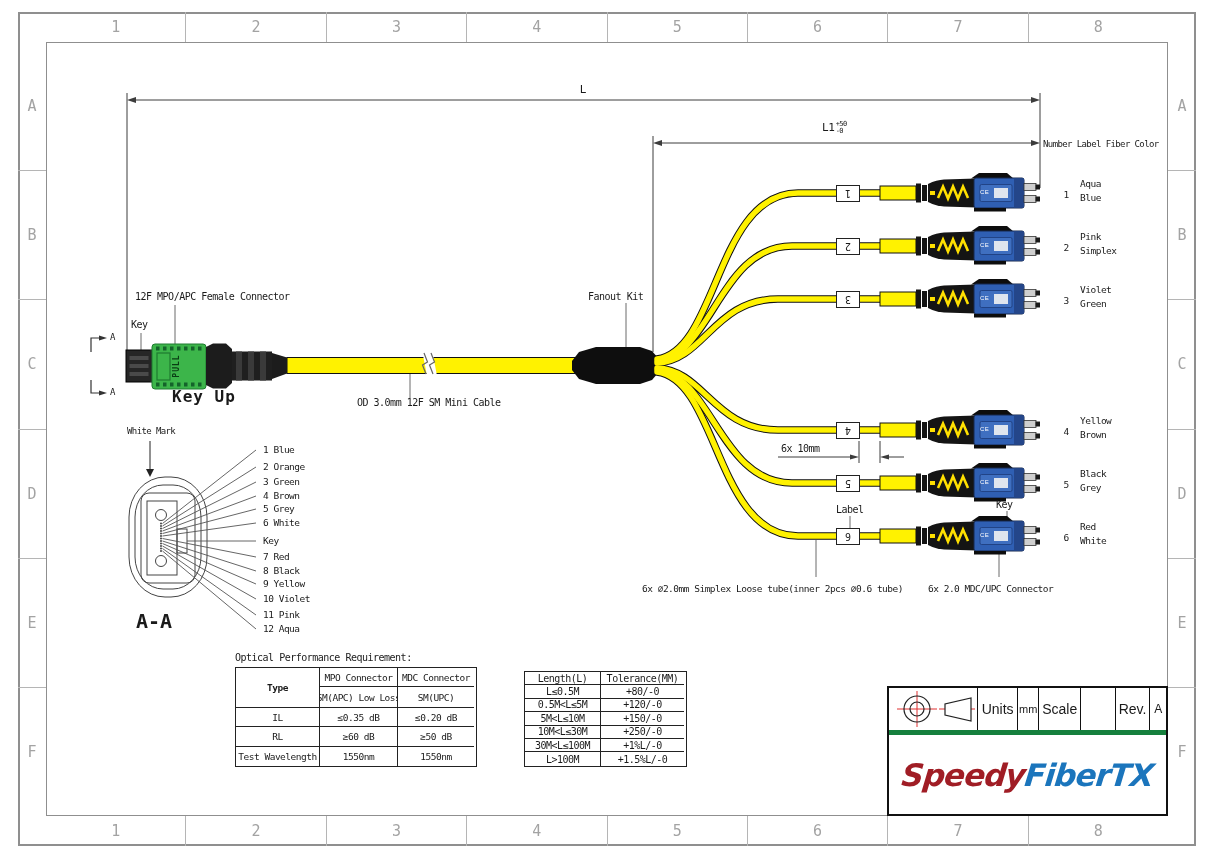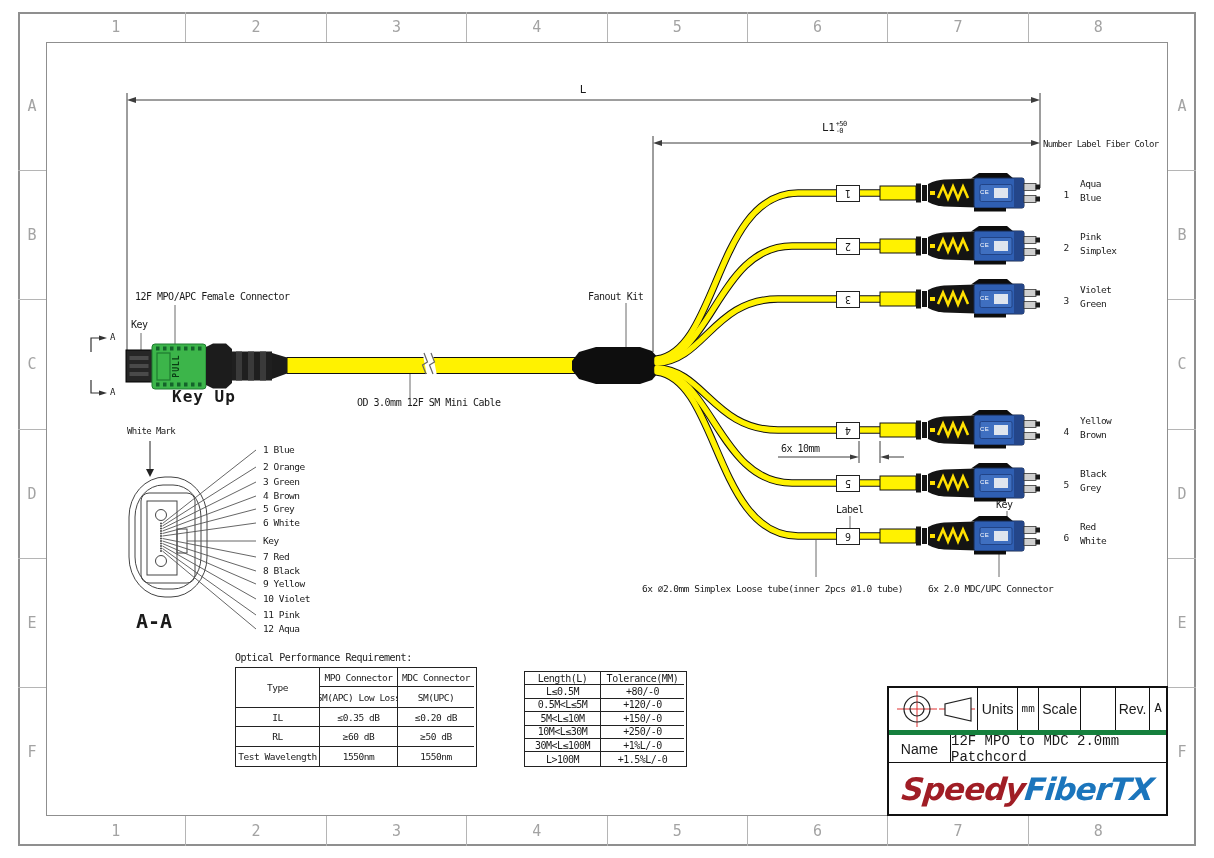--- a/index.html
+++ b/index.html
@@ -41,21 +41,21 @@
           white-space:nowrap;overflow:hidden;}
   .tbl .lastcol{border-right:none;}
   .tbl .lastrow{border-bottom:none;}
   
   .titleblock{left:887px;top:686px;width:281px;height:130px;border:2px solid #111;background:#fff;z-index:5;
               display:flex;flex-direction:column;font-family:"Liberation Sans",sans-serif;}
   .tb-row1{height:42px;display:flex;border-bottom:5px solid #15803d;}
   .tb-row1 .tbc{border-right:1px solid #111;display:flex;align-items:center;justify-content:center;box-sizing:border-box;}
   .tb-row2{height:27px;display:flex;border-bottom:1px solid #111;}
   .tb-row3{flex:1;display:flex;align-items:center;justify-content:center;}
-  .serif{font-family:Liberation Mono, monospace;}
+  .serif{font-family:Liberation Sans, sans-serif;}
   .logo{font-family:"DejaVu Sans",sans-serif;font-style:italic;font-weight:bold;font-size:31px;letter-spacing:-1px;
         transform:skewX(-6deg);white-space:nowrap;}
   svg{position:absolute;left:0;top:0;z-index:2;}
 </style>
 </head>
 <body>
 
 <div class="abs outer-border"></div>
 <div class="abs inner-frame"></div>
 
@@ -258,21 +258,21 @@
 <div class="t" style="left:588px;top:291px;">Fanout Kit</div>
 <div class="t dim ctr" style="left:583px;top:84px;">L</div>
 <div class="t" style="left:822px;top:121px;"><span class="dim">L1</span><span class="tolstack">
       <span>+50</span>
       <span>-0</span>
     </span></div>
 <div class="t t9" style="left:1043px;top:138px;">Number Label Fiber Color</div>
 <div class="t" style="left:781px;top:443px;">6x 10mm</div>
 <div class="t" style="left:836px;top:504px;">Label</div>
 <div class="t" style="left:996px;top:499px;">Key</div>
-<div class="t t95" style="left:642px;top:583px;">6x ∅2.0mm Simplex Loose tube(inner 2pcs ∅1.0 tube)</div>
+<div class="t t95" style="left:642px;top:583px;">6x ∅2.0mm Simplex Loose tube(inner 2pcs ∅0.6 tube)</div>
 <div class="t t95" style="left:928px;top:583px;">6x 2.0 MDC/UPC Connector</div>
 <div class="t t9" style="left:127px;top:425px;">White Mark</div>
 <div class="t aa" style="left:136px;top:615px;">A-A</div>
 <div class="pull">PULL</div>
 
 <div class="t t95" style="left:263px;top:444px;">1 Blue</div>
 <div class="t t95" style="left:263px;top:461px;">2 Orange</div>
 <div class="t t95" style="left:263px;top:476px;">3 Green</div>
 <div class="t t95" style="left:263px;top:490px;">4 Brown</div>
 <div class="t t95" style="left:263px;top:503px;">5 Grey</div>
@@ -328,21 +328,21 @@
 <div class="numbox" style="left:836px;top:528px;">
     <span>6</span>
   </div>
 <div class="ce" style="left:980px;top:532px;">CE</div>
 <div class="t t95" style="left:1060px;top:532px;width:12px;text-align:center;">6</div>
 <div class="t t95" style="left:1080px;top:521px;">Red</div>
 <div class="t t95" style="left:1080px;top:535px;">White</div>
 
 <div class="t" style="left:235px;top:652px;">Optical Performance Requirement:</div>
 <div class="tbl" style="left:235px;top:667px;width:240px;grid-template-columns:84px 78px 76px;grid-template-rows:19px 21px 19px 20px 19px;">
-  <div class="c" style="grid-row:1/3;grid-column:1;">Type</div>
+  <div class="c" style="grid-row:1/3;grid-column:1;font-weight:bold;">Type</div>
   <div class="c" style="grid-row:1;grid-column:2;">MPO Connector</div>
   <div class="c lastcol" style="grid-row:1;grid-column:3;">MDC Connector</div>
   <div class="c" style="grid-row:2;grid-column:2;">SM(APC) Low Loss</div>
   <div class="c lastcol" style="grid-row:2;grid-column:3;">SM(UPC)</div>
   <div class="c">IL</div>
   <div class="c">≤0.35 dB</div>
   <div class="c lastcol">≤0.20 dB</div>
   <div class="c">RL</div>
   <div class="c">≥60 dB</div>
   <div class="c lastcol">≥50 dB</div>
@@ -384,20 +384,16 @@
         </g>
       </svg>
     </div>
     <div class="tbc" style="width:41px;font-size:14px;">Units</div>
     <div class="tbc serif" style="width:21px;font-size:11px;">mm</div>
     <div class="tbc" style="width:43px;font-size:14px;text-align:center;">Scale</div>
     <div class="tbc" style="width:35px;font-size:12px;"></div>
     <div class="tbc" style="width:35px;font-size:14px;">Rev.</div>
     <div class="tbc serif" style="width:16px;font-size:12px;border-right:none;">A</div>
   </div>
-  <div class="tb-row2">
-    <div class="tbc" style="width:61px;font-size:14px;border-right:1px solid #111;display:flex;align-items:center;justify-content:center;">Name</div>
-    <div class="serif" style="flex:1;font-size:14px;display:flex;align-items:center;justify-content:center;">12F MPO to MDC 2.0mm Patchcord</div>
-  </div>
   <div class="tb-row3">
     <div class="logo"><span style="color:#a01d25;">Speedy</span><span style="color:#1b75bc;">FiberTX</span></div>
   </div>
 </div>
 
 </body></html>

